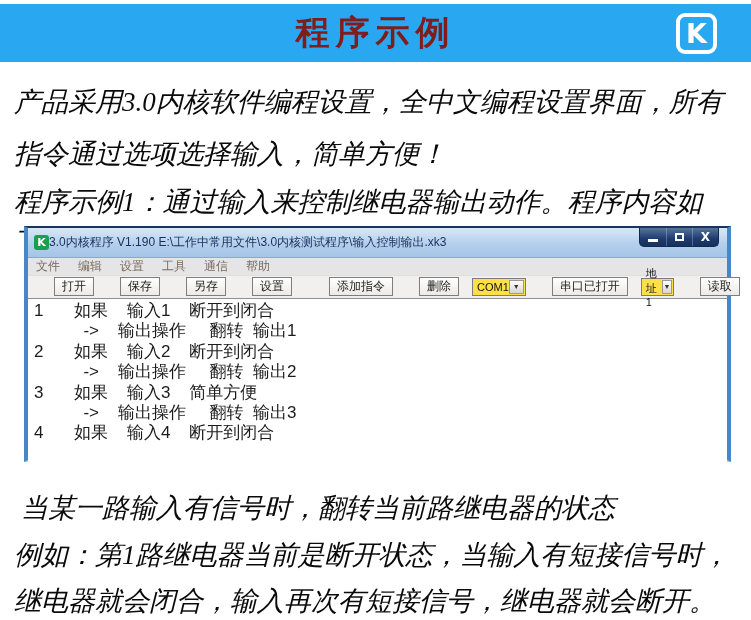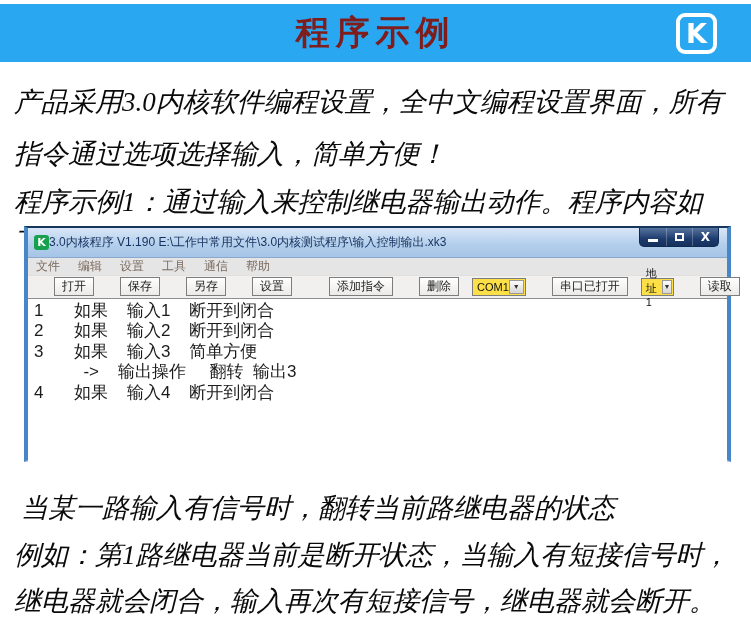--- a/index.html
+++ b/index.html
@@ -177,27 +177,29 @@
     <div class="size-label">程序大小: 62 字节</div>
   </div>
 
   <div class="program">
     <div class="prow">
       <span class="num">1</span>
       <span class="txt">如果    输入1    断开到闭合</span>
     </div>
     <div class="prow">
       <span class="num"></span>
+      <span class="txt">  -&gt;    输出操作     翻转  输出1</span>
     </div>
     <div class="prow">
       <span class="num">2</span>
       <span class="txt">如果    输入2    断开到闭合</span>
     </div>
     <div class="prow">
       <span class="num"></span>
+      <span class="txt">  -&gt;    输出操作     翻转  输出2</span>
     </div>
     <div class="prow">
       <span class="num">3</span>
       <span class="txt">如果    输入3    简单方便</span>
     </div>
     <div class="prow">
       <span class="num"></span>
       <span class="txt">  -&gt;    输出操作     翻转  输出3</span>
     </div>
     <div class="prow">

